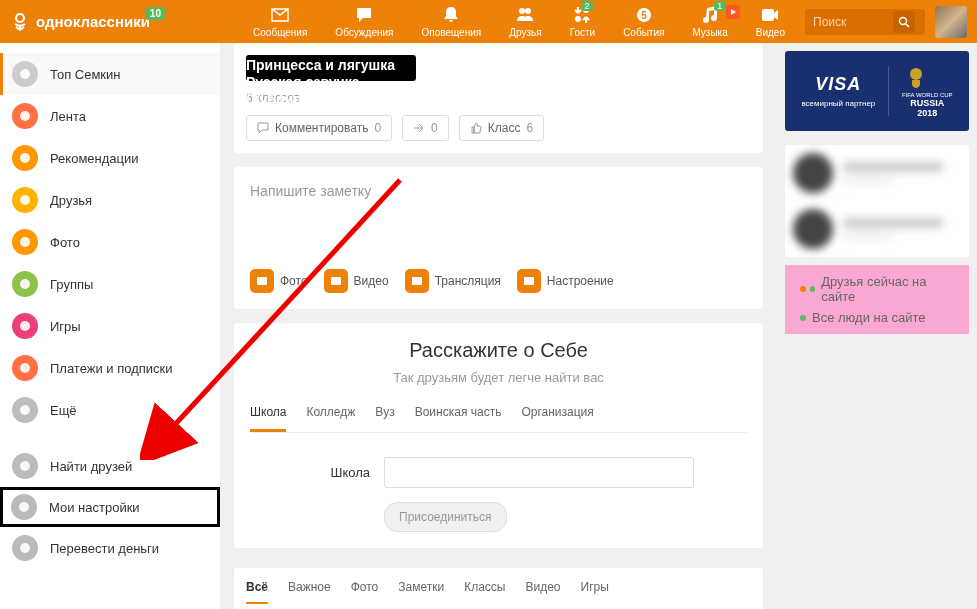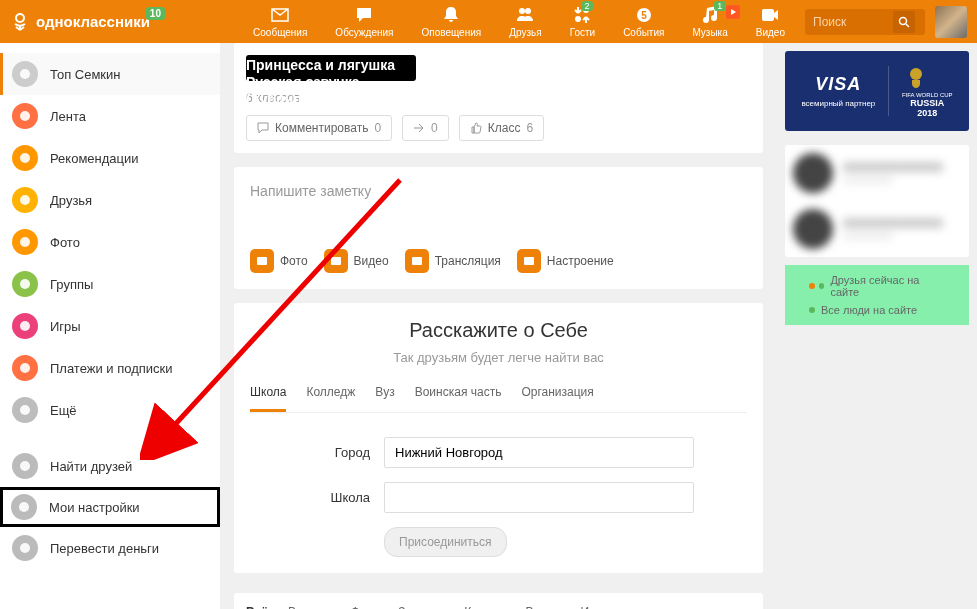--- a/index.html
+++ b/index.html
@@ -25,21 +25,21 @@
 .side-highlight{border:3px solid #000000;padding:4px 8px}
 .main{flex:1;padding:0 14px;overflow-y:auto}
 .post-card{background:#fff;border-radius:3px;padding:12px;margin-bottom:14px;position:relative}
 .post-thumb{width:170px;height:26px;background:#000;border-radius:3px;position:relative}
 .post-title{color:#fff;font-size:14px;font-weight:bold;position:absolute;top:2px;left:0;line-height:1.2}
 .post-classes{color:#999;font-size:12px;margin:10px 0}
 .post-actions{display:flex;gap:10px}
 .action-btn{border:1px solid #ddd;background:#fff;padding:5px 10px;border-radius:3px;font-size:12px;color:#666;cursor:pointer;display:flex;align-items:center;gap:6px}
 .action-btn .count{color:#999}
 .note-card{background:#fff;border-radius:3px;padding:16px;margin-bottom:14px}
-.note-prompt{color:#999;font-size:14px;margin-bottom:50px}
+.note-prompt{color:#999;font-size:14px;margin-bottom:70px}
 .attach-row{display:flex;gap:16px}
 .attach-item{display:flex;align-items:center;gap:6px;font-size:12px;color:#555;cursor:pointer}
 .attach-icon{width:24px;height:24px;border-radius:5px;display:flex;align-items:center;justify-content:center}
 .about-card{background:#fff;border-radius:3px;padding:16px;margin-bottom:20px;position:relative}
 .about-title{text-align:center;font-size:20px;color:#333;margin-bottom:8px;font-weight:normal}
 .about-sub{text-align:center;color:#999;font-size:13px;margin-bottom:20px}
 .tabs{display:flex;gap:20px;border-bottom:1px solid #eee;margin-bottom:24px}
 .tab{padding:0 0 10px;font-size:12px;color:#666;cursor:pointer}
 .tab.active{border-bottom:3px solid #ee8208;color:#333}
 .form-row{display:flex;align-items:center;margin-bottom:14px;padding-left:40px}
@@ -50,21 +50,21 @@
 .filter-tabs{display:flex;gap:20px;font-size:12px}
 .filter-tab{color:#666;cursor:pointer;padding-bottom:8px}
 .filter-tab.active{color:#333;border-bottom:2px solid #ee8208;font-weight:bold}
 .right-col{width:200px;padding:8px}
 .visa-banner{background:#1a2f6f;height:80px;border-radius:3px;color:#fff;padding:10px;display:flex;align-items:center;justify-content:space-around;margin-bottom:14px}
 .friends-list{background:#fff;border-radius:3px;padding:0;margin-bottom:8px}
 .friend-item{display:flex;align-items:center;padding:8px;filter:blur(4px)}
 .friend-ava{width:40px;height:40px;border-radius:50%;background:#444;margin-right:10px}
 .friend-name{background:#ccc;height:10px;width:100px;border-radius:3px;margin-bottom:4px}
 .friend-sub{background:#eee;height:8px;width:50px;border-radius:3px}
-.online-links{font-size:11px;color:#666;padding:6px 24px;background:#86efac}
+.online-links{font-size:13px;color:#666;padding:6px 15px;background:#f9a8d4}
 .online-link{display:flex;align-items:center;gap:6px;padding:3px 0;cursor:pointer}
 .dot{width:6px;height:6px;border-radius:50%}
 .arrow-svg{position:absolute;top:170px;left:140px;pointer-events:none;z-index:10}
 svg{display:block}
 </style>
 </head>
 <body>
 
 <div class="header">
   <div class="logo">
@@ -346,24 +346,20 @@
       <h2 class="about-title">Расскажите о Себе</h2>
       <div class="about-sub">Так друзьям будет легче найти вас</div>
       <div class="tabs" id="about-tabs">
           <span class="tab active">Школа</span>
           <span class="tab">Колледж</span>
           <span class="tab">Вуз</span>
           <span class="tab">Воинская часть</span>
           <span class="tab">Организация</span>
         </div>
       <div class="form-row">
-        <label class="form-label">Город</label>
-        <input class="form-input" value="Нижний Новгород" style="">
-      </div>
-      <div class="form-row">
         <label class="form-label">Школа</label>
         <input class="form-input" value="" style="">
       </div>
       <button class="form-btn">Присоединиться</button>
     </div>
 
     <div class="filter-card">
       <div class="filter-tabs" id="filter-tabs">
           <span class="filter-tab active">Всё</span>
           <span class="filter-tab">Важное</span>

